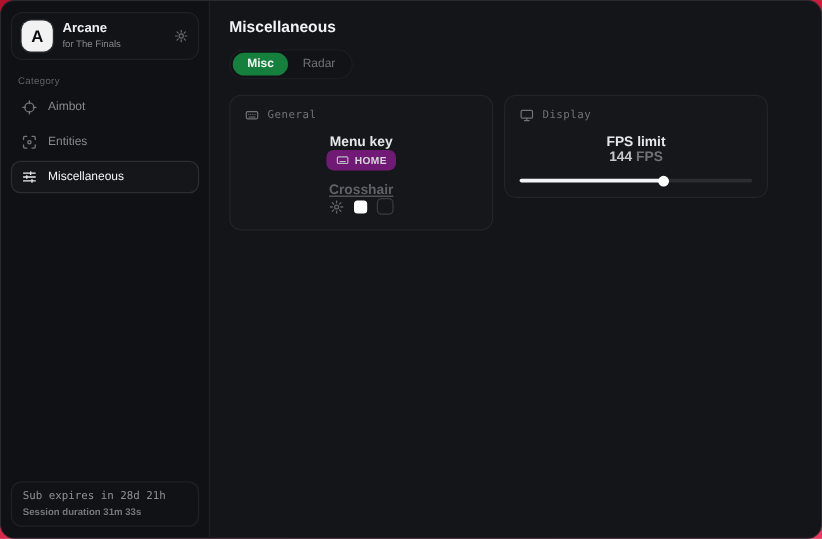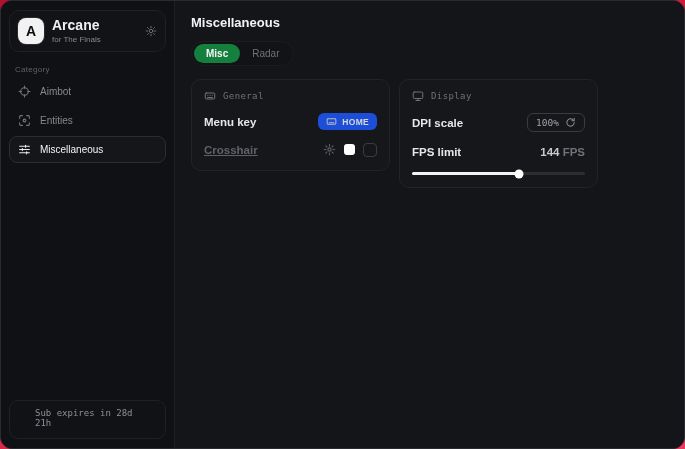--- a/index.html
+++ b/index.html
@@ -33,21 +33,21 @@
     display:flex; align-items:center; gap:8px;
   }
   .logo {
     width:26px; height:26px; border-radius:8px;
     background:#f2f2f3; color:#0c0d10;
     font-weight:bold; font-size:14px;
     display:flex; align-items:center; justify-content:center;
     box-shadow:0 0 0 1px #2a2b30;
   }
   .brand-text { flex:1; line-height:1.25; }
-  .brand-title { font-size:14px; font-weight:bold; color:#f0f1f2; }
+  .brand-title { font-size:11px; font-weight:bold; color:#f0f1f2; }
   .brand-sub { font-size:8px; color:#86888d; }
   .brand-gear { color:#6a6d72; display:flex; }
   .cat-label {
     margin:13px 0 4px 14px;
     font-size:8px; color:#5f6268; letter-spacing:.3px;
   }
   .nav { display:flex; flex-direction:column; gap:2px; padding:0 8px; }
   .nav-item {
     display:flex; align-items:center; gap:9px;
     height:27px; padding:0 8px;
@@ -60,21 +60,21 @@
     background:#15161a;
     border-color:#2c2d32;
   }
   .nav-item.active .nicon { color:#eceded; }
   .sb-spacer { flex:1; }
   .sb-footer {
     margin:0 8px 9px 8px;
     border:1px solid #202125;
     background:#111216;
     border-radius:9px;
-    padding:7px 25px;
+    padding:7px 9px;
   }
   .sb-footer .l1 {
     font-family:"DejaVu Sans Mono", monospace;
     font-size:9px; color:#8d9095; margin-bottom:3px;
   }
   .sb-footer .l2 {
     font-size:8px; font-weight:bold; color:#74777c;
   }
   
   .main { flex:1; padding:14px 16px; background:#141519; }
@@ -85,43 +85,44 @@
     background:#121316; border:1px solid #1c1d21;
     border-radius:13px; padding:2px;
   }
   .tab {
     font-size:10px; padding:4px 12px; border-radius:11px;
     color:#6f7277; cursor:default;
   }
   .tab.active { background:#15803d; color:#f4f5f6; font-weight:bold; }
   .cards { display:flex; gap:9px; margin-top:13px; align-items:flex-start; }
   .card {
-    width:199px;
+    width:220px;
     background:#16171b;
     border:1px solid #232428;
     border-radius:10px;
     padding:10px 12px 12px 12px;
   }
   .card-head {
     display:flex; align-items:center; gap:7px;
     color:#6f7277;
     font-family:"DejaVu Sans Mono", monospace;
     font-size:9px; letter-spacing:.4px;
   }
   .card-head .cicon { display:flex; color:#6f7277; }
   .row {
     margin-top:11px;
     display:flex; align-items:center; justify-content:space-between;
     min-height:17px;
+    flex-direction:column;
   }
   .row-label { font-size:11.5px; font-weight:bold; color:#e6e7e9; }
   .row-label.dim { color:#5f6268;text-decoration:underline; }
   .keybadge {
     display:inline-flex; align-items:center; gap:5px;
-    background:#1d4ed8; border-radius:6px;
+    background:#701a75; border-radius:6px;
     padding:3px 8px;
     color:#d6d7d9; font-size:8.5px; font-weight:bold; letter-spacing:.3px;
   }
   .keybadge .kicon { display:flex; color:#b9bbbf; }
   .xhair-controls { display:flex; align-items:center; gap:8px; }
   .xhair-gear { display:flex; color:#5f6268; }
   .swatch {
     width:11px; height:11px; border-radius:3px; background:#f4f5f6;
   }
   .checkbox {
@@ -208,20 +209,21 @@
         <span>Miscellaneous</span>
       </div>
 
 
     </div>
 
     <div class="sb-spacer"></div>
 
     <div class="sb-footer">
       <div class="l1">Sub expires in 28d 21h</div>
+      <div class="l2">Session duration 31m 33s</div>
     </div>
 
   </div>
 
   <div class="main">
 
     <div class="page-title">Miscellaneous</div>
 
     <div class="tabs">
       <div class="tab active">Misc</div>
@@ -274,32 +276,20 @@
         <div class="card-head">
           <span class="cicon">
             <svg width="12" height="12" viewBox="0 0 24 24" fill="none" stroke="currentColor" stroke-width="2" stroke-linecap="round">
               <rect x="2.5" y="4" width="19" height="13" rx="2"></rect>
               <path d="M8 21h8M12 17v4"></path>
             </svg>
           </span>
           <span>Display</span>
         </div>
 
-        <div class="row">
-          <span class="row-label">DPI scale</span>
-          <span class="select-badge">
-            <span>100%</span>
-            <span class="ricon">
-              <svg width="11" height="11" viewBox="0 0 24 24" fill="none" stroke="currentColor" stroke-width="2.2" stroke-linecap="round" stroke-linejoin="round">
-                <path d="M20 12a8 8 0 1 1-2.3-5.6"></path>
-                <path d="M20 3v5h-5"></path>
-              </svg>
-            </span>
-          </span>
-        </div>
 
         <div class="row">
           <span class="row-label">FPS limit</span>
           <span class="fps-value">
             <span>144</span>
             <span class="fps-unit">FPS</span>
           </span>
         </div>
 
         <div class="slider">

